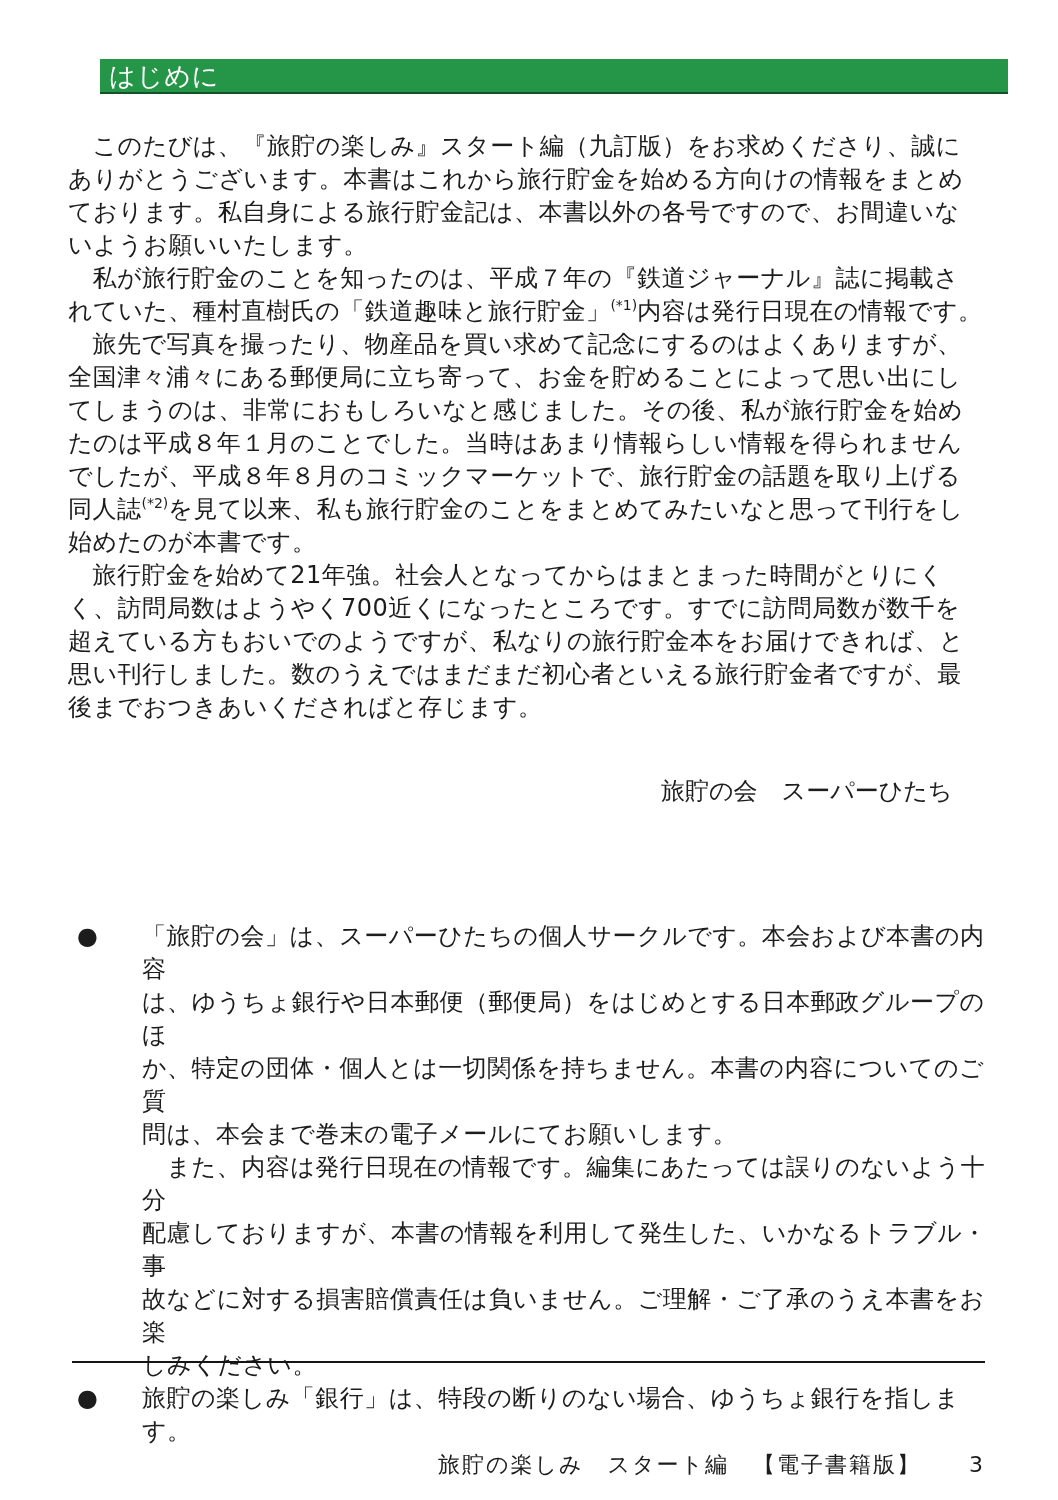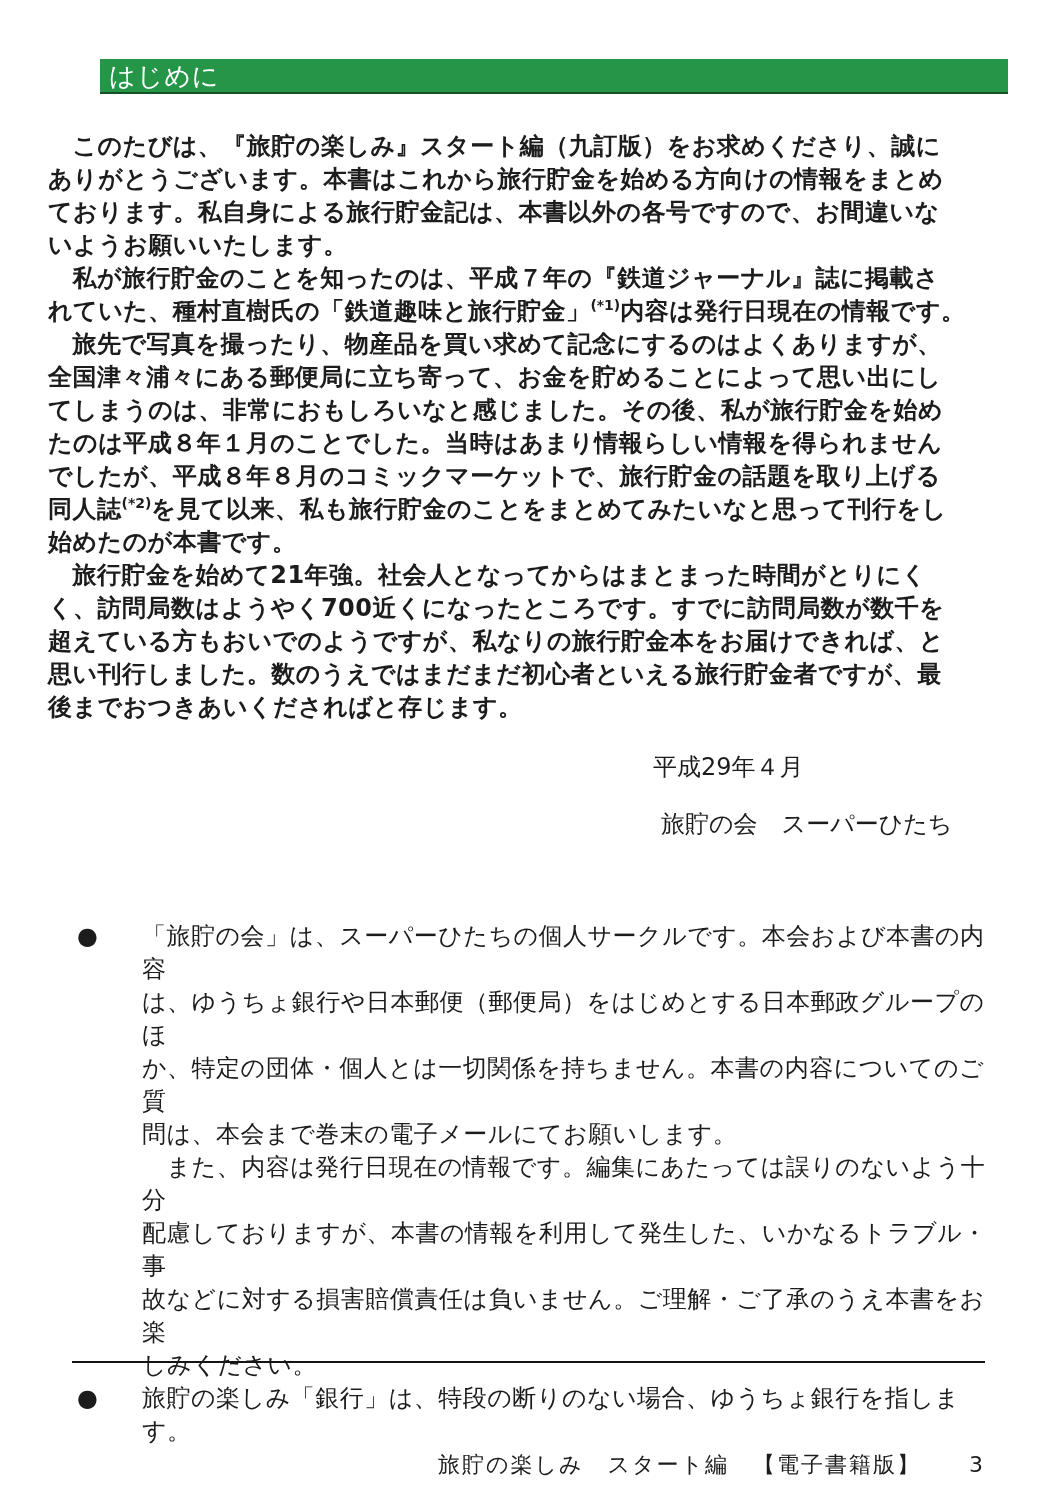--- a/index.html
+++ b/index.html
@@ -29,27 +29,26 @@
     padding-left: 9px;
     box-sizing: border-box;
     letter-spacing: 1px;
     margin-left: 23px;
   }
   .bar-intro { top: 59px; }
   .bar-notice { top: 885px; }
 
   .body-text {
     position: absolute;
-    left: 48px;
+    left: 68px;
     width: 930px;
     font-size: 24px;
     line-height: 33px;
     white-space: pre-line;
     letter-spacing: 0.5px;
-    font-weight: bold;
   }
   .intro-text { top: 130px; }
 
   sup.fnref {
     font-size: 14px;
     line-height: 0;
     vertical-align: 9px;
     letter-spacing: 0;
   }
 
@@ -139,21 +138,20 @@
 でしたが、平成８年８月のコミックマーケットで、旅行貯金の話題を取り上げる
 同人誌</span><sup class="fnref">(*2)</sup><span>を見て以来、私も旅行貯金のことをまとめてみたいなと思って刊行をし
 始めたのが本書です。</span>
 <span>　旅行貯金を始めて21年強。社会人となってからはまとまった時間がとりにく
 く、訪問局数はようやく700近くになったところです。すでに訪問局数が数千を
 超えている方もおいでのようですが、私なりの旅行貯金本をお届けできれば、と
 思い刊行しました。数のうえではまだまだ初心者といえる旅行貯金者ですが、最
 後までおつきあいくださればと存じます。</span></div>
 
   <div class="signoff">
-    <div class="signoff-date">平成29年４月</div>
     <div class="signoff-author">旅貯の会　スーパーひたち</div>
   </div>
 
 
   <div class="notice-list">
     <div class="notice-item">
       <span class="bullet-marker">●</span>
       <div class="bullet-text">「旅貯の会」は、スーパーひたちの個人サークルです。本会および本書の内容
 は、ゆうちょ銀行や日本郵便（郵便局）をはじめとする日本郵政グループのほ
 か、特定の団体・個人とは一切関係を持ちません。本書の内容についてのご質

